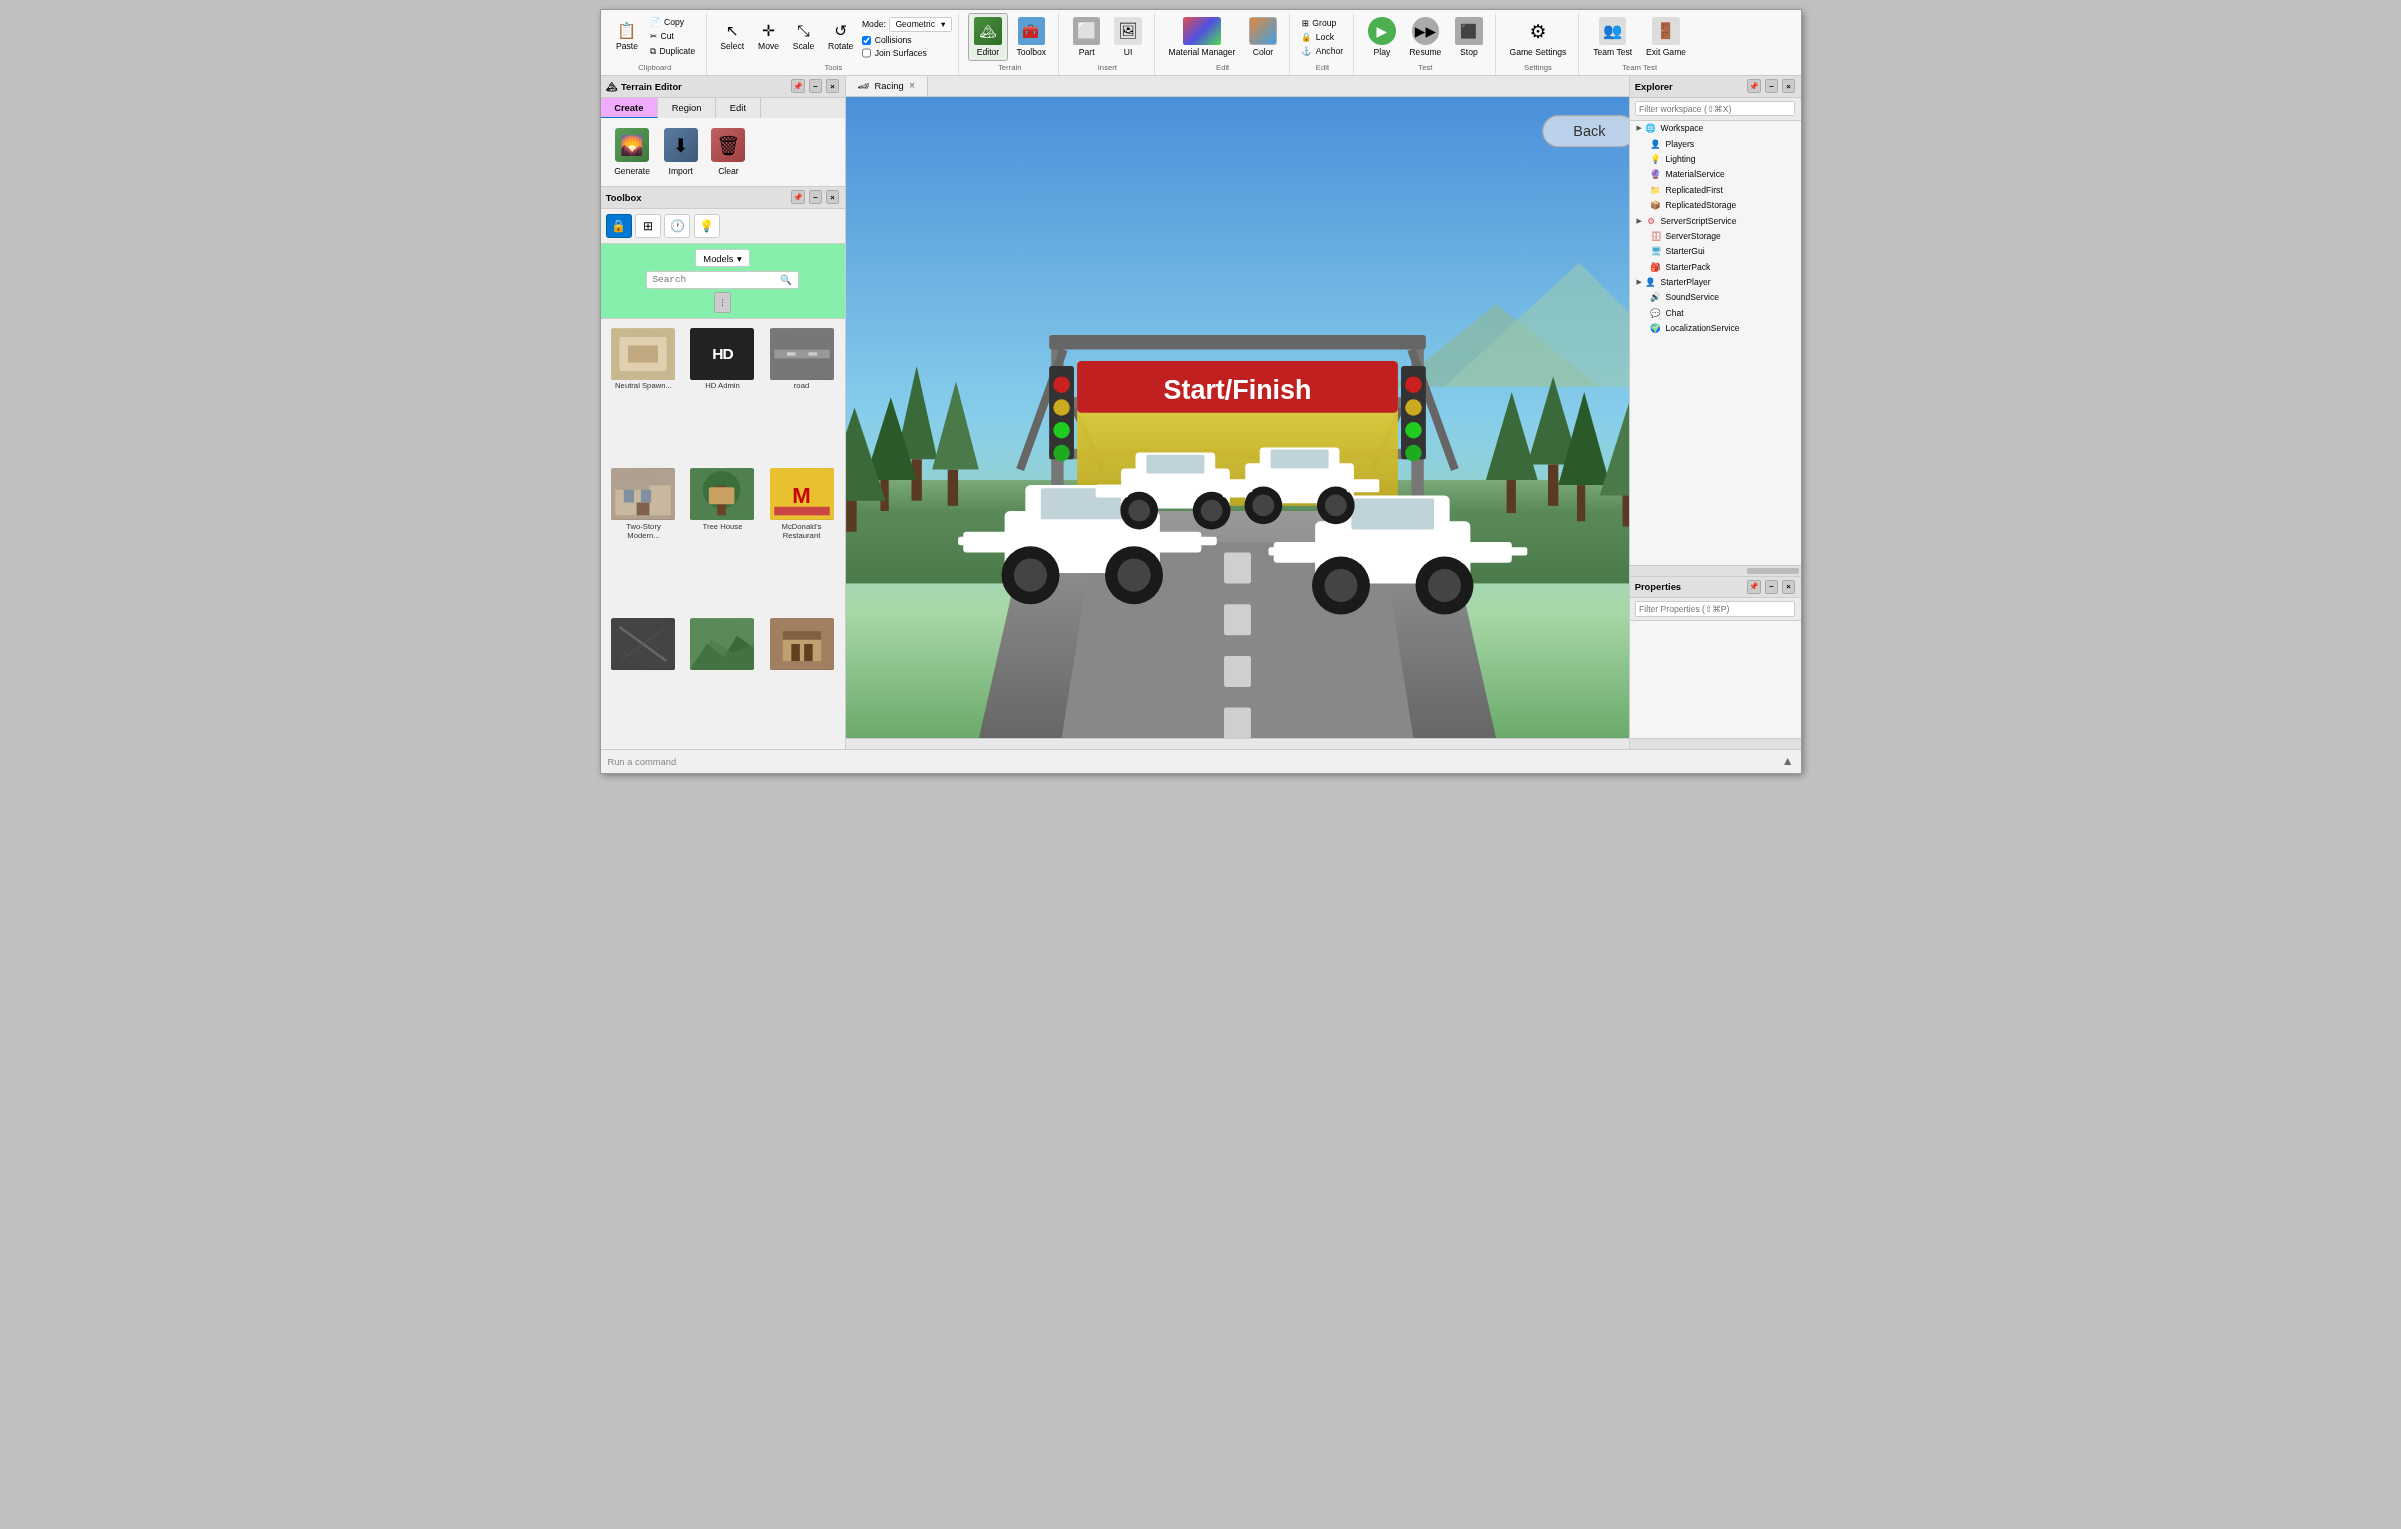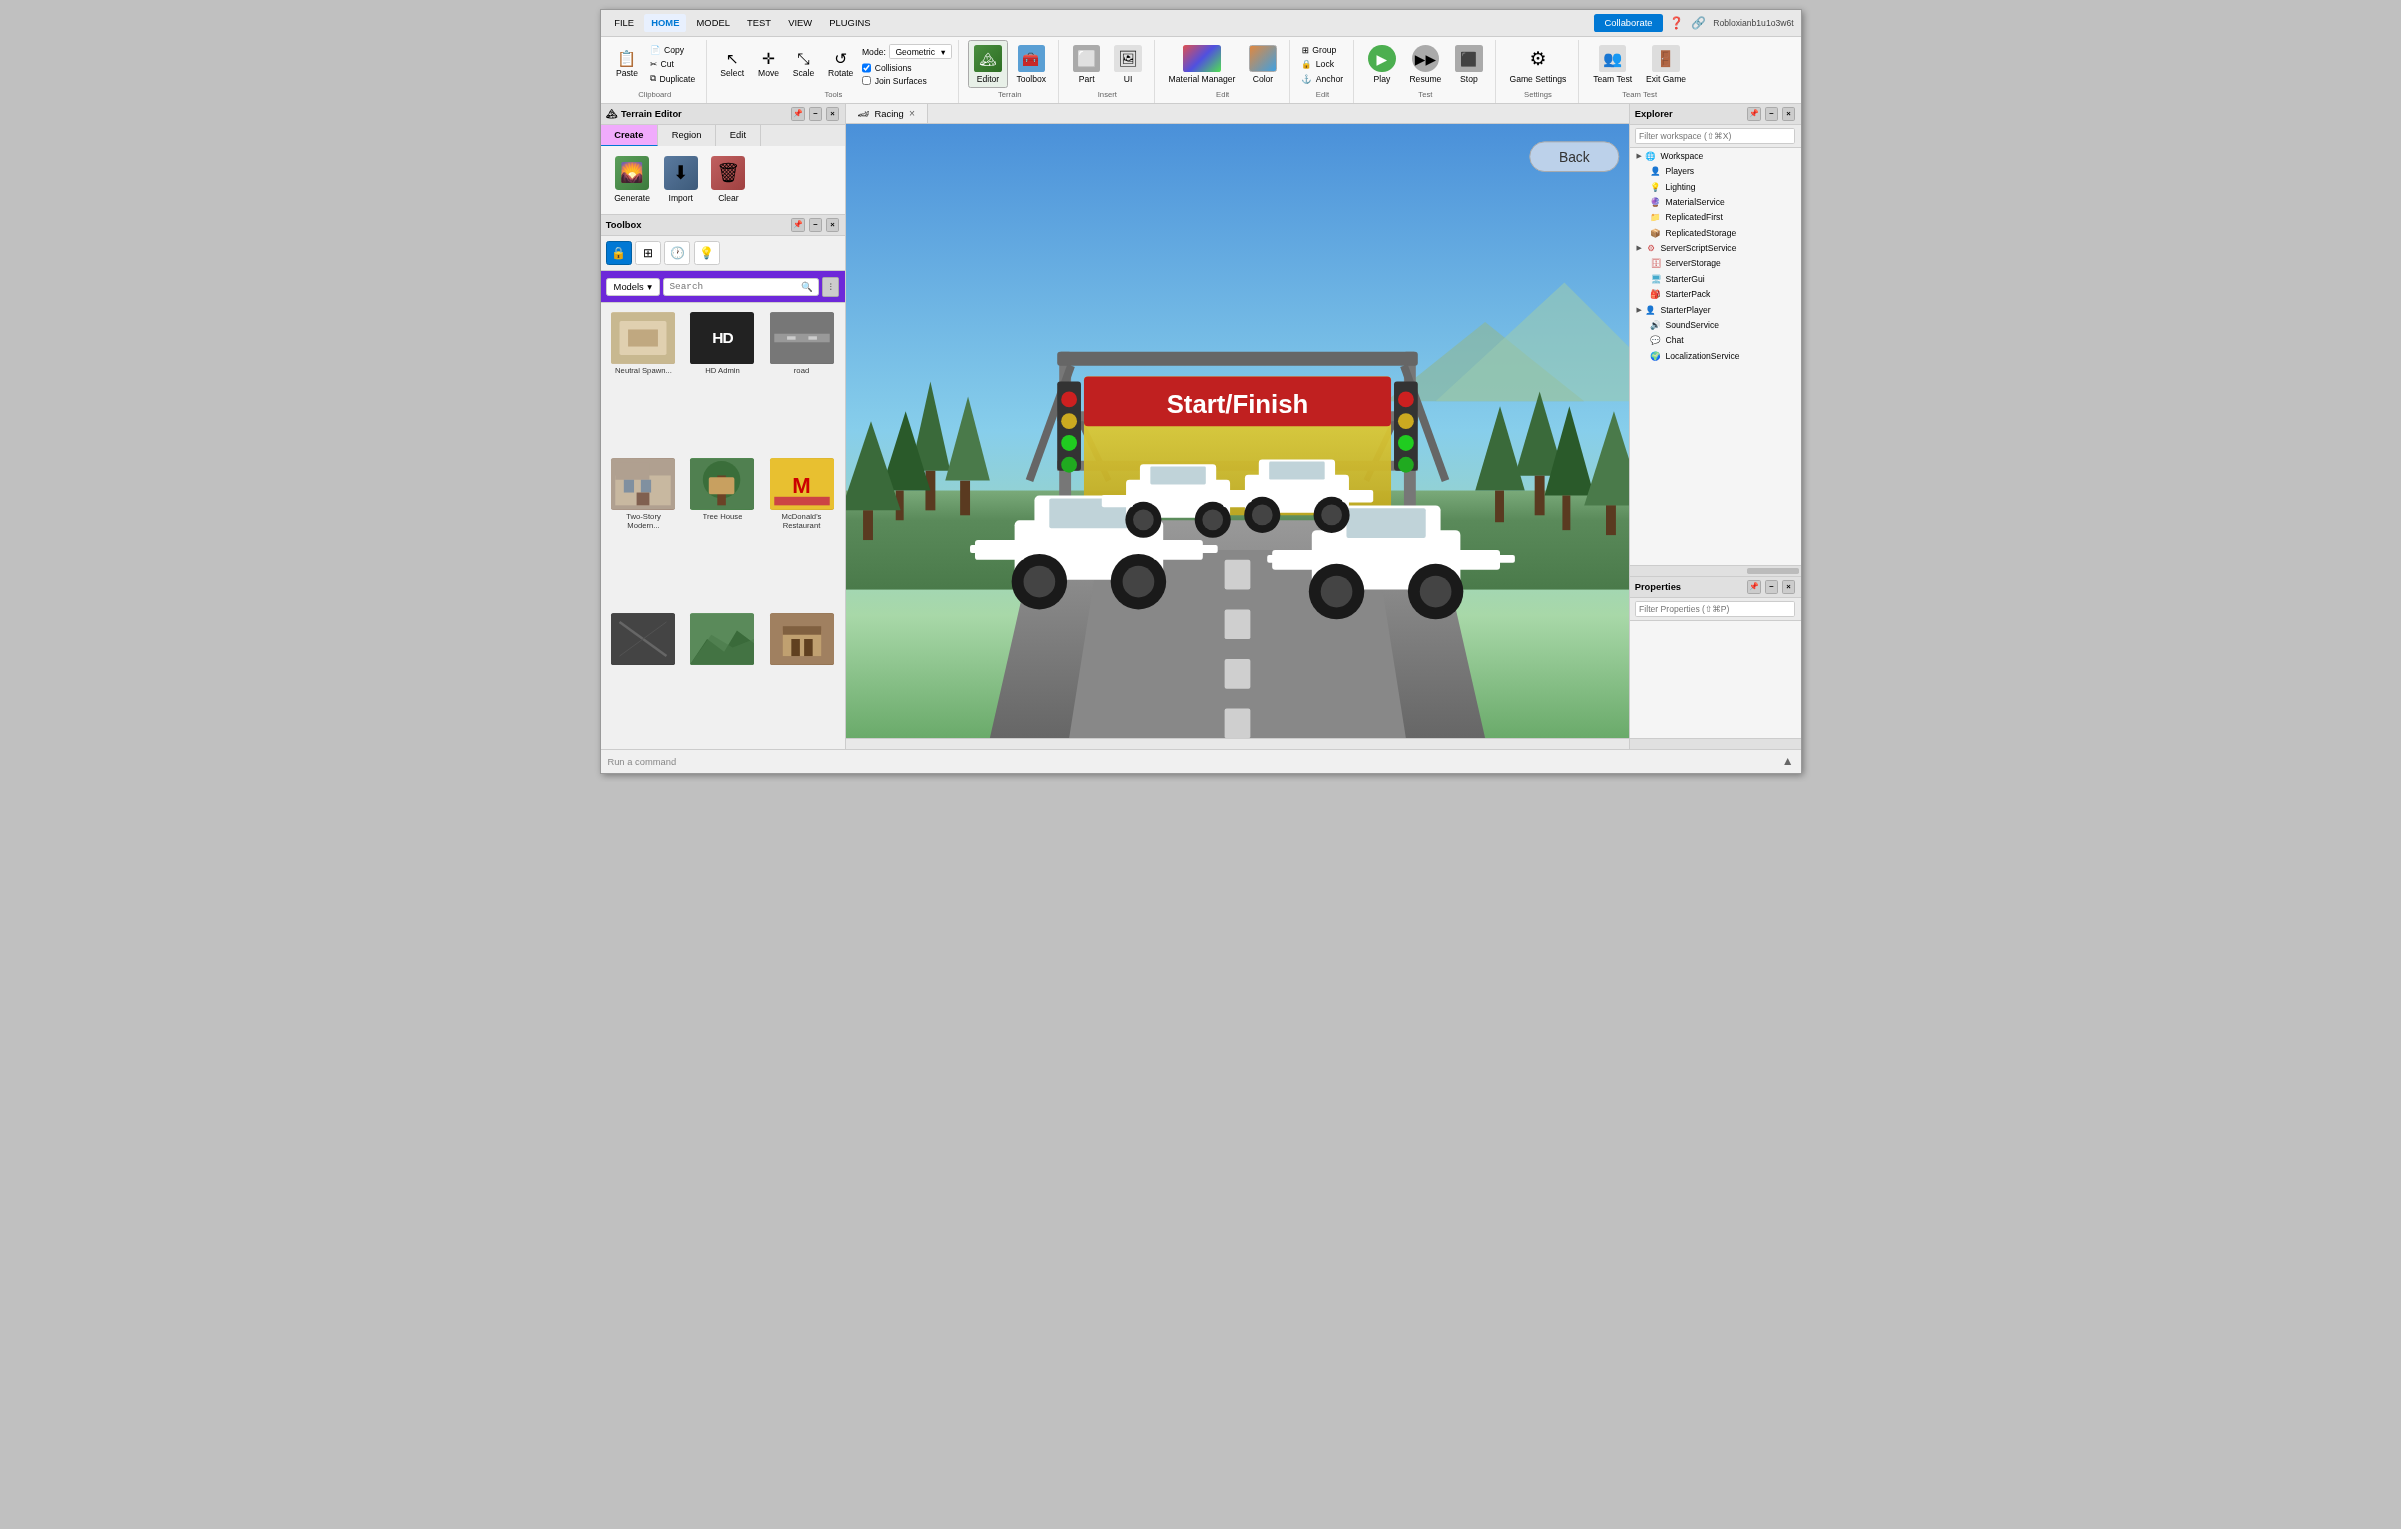--- a/index.html
+++ b/index.html
@@ -225,22 +225,23 @@
       flex: 1;
       display: flex;
       flex-direction: column;
       overflow: hidden;
     }
     .toolbox-filter-bar {
       display: flex;
       align-items: center;
       gap: 3.4px;
       padding: 5.2px;
-      background: #6d28d9;
+      background: #86efac;
       border-bottom: 0.9px solid #ccc;
+      flex-direction: column;
     }
     .toolbox-category {
       background: white;
       border: 0.9px solid #ccc;
       border-radius: 2.6px;
       padding: 2.6px 6.9px;
       font-size: 9.4px;
       cursor: pointer;
       display: flex; align-items: center; gap: 3.4px;
     }
@@ -483,36 +484,20 @@
       height: 10.3px;
       background: #e8e8e8;
       border-top: 0.9px solid #ccc;
     }
   </style>
 </head>
 <body>
 
 <div class="app-window">
 
-  <div class="title-bar">
-    <div class="title-bar-menu">
-      <div class="menu-item">FILE</div>
-      <div class="menu-item home">HOME</div>
-      <div class="menu-item">MODEL</div>
-      <div class="menu-item">TEST</div>
-      <div class="menu-item">VIEW</div>
-      <div class="menu-item">PLUGINS</div>
-    </div>
-    <div class="title-bar-right">
-      <button class="collaborate-btn">Collaborate</button>
-      <span style="font-size:12px; cursor:pointer;">❓</span>
-      <span style="font-size:12px; cursor:pointer;">🔗</span>
-      <span class="user-badge">Robloxianb1u1o3w6t</span>
-    </div>
-  </div>
 
   <div class="ribbon">
     <div class="ribbon-row">
 
       <div class="ribbon-group">
         <div class="ribbon-group-content">
           <div class="ribbon-btn">
             <div class="icon">📋</div>
             <span>Paste</span>
           </div>

